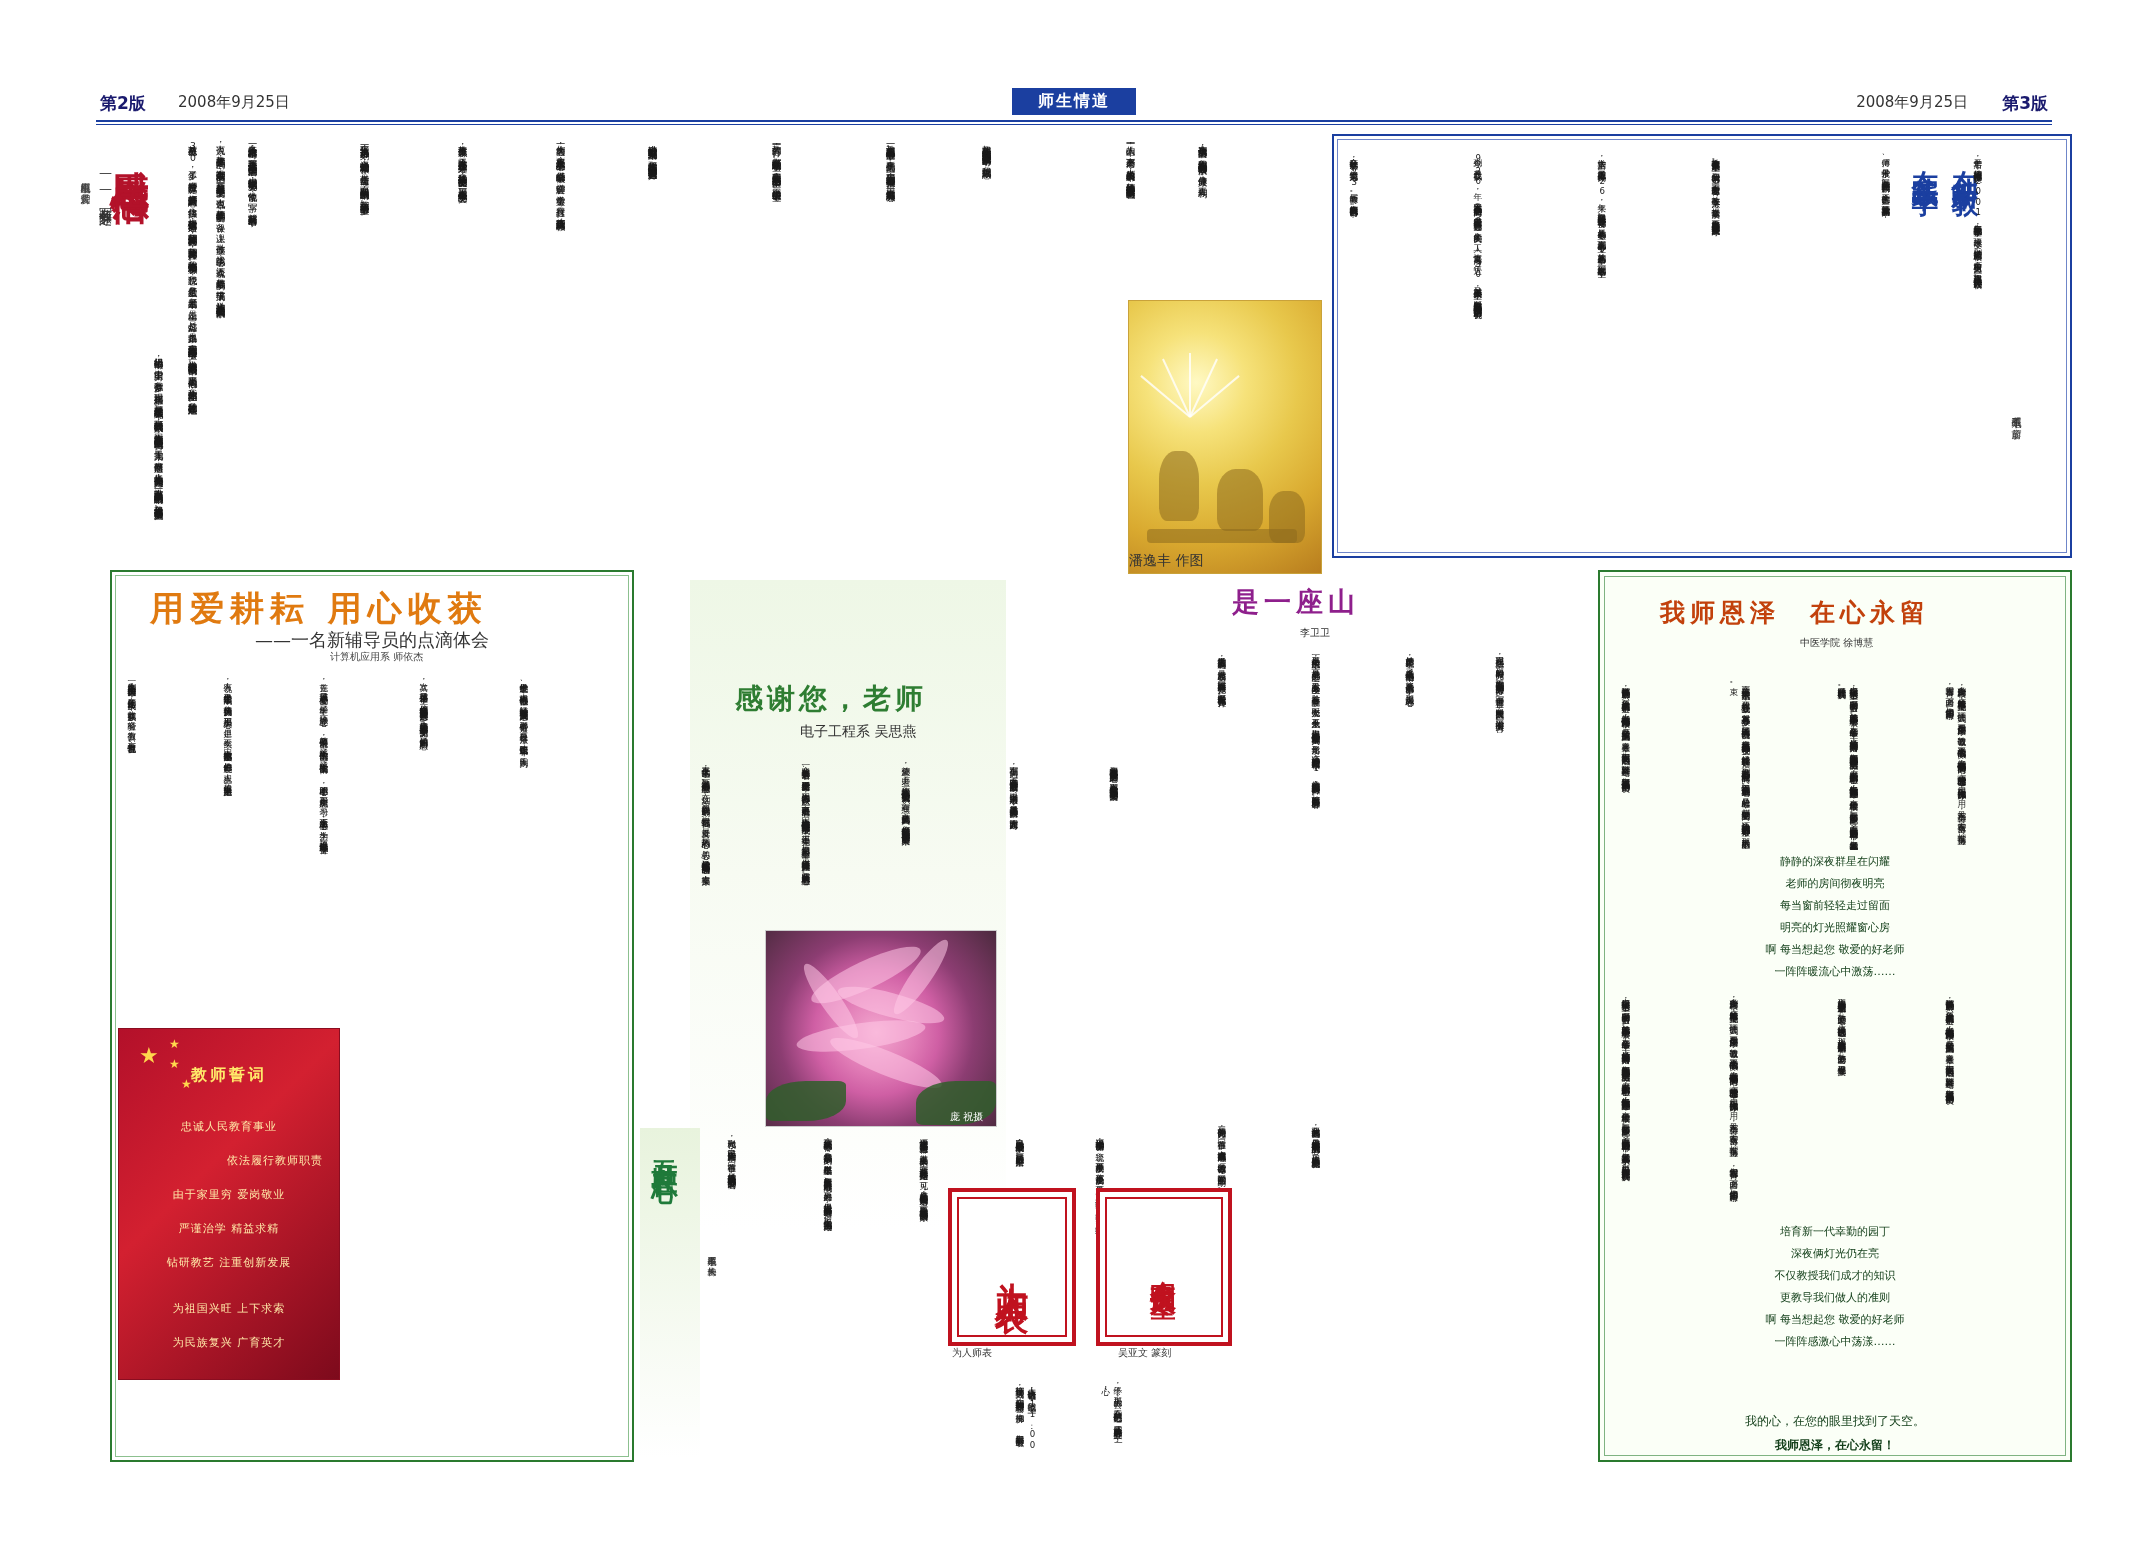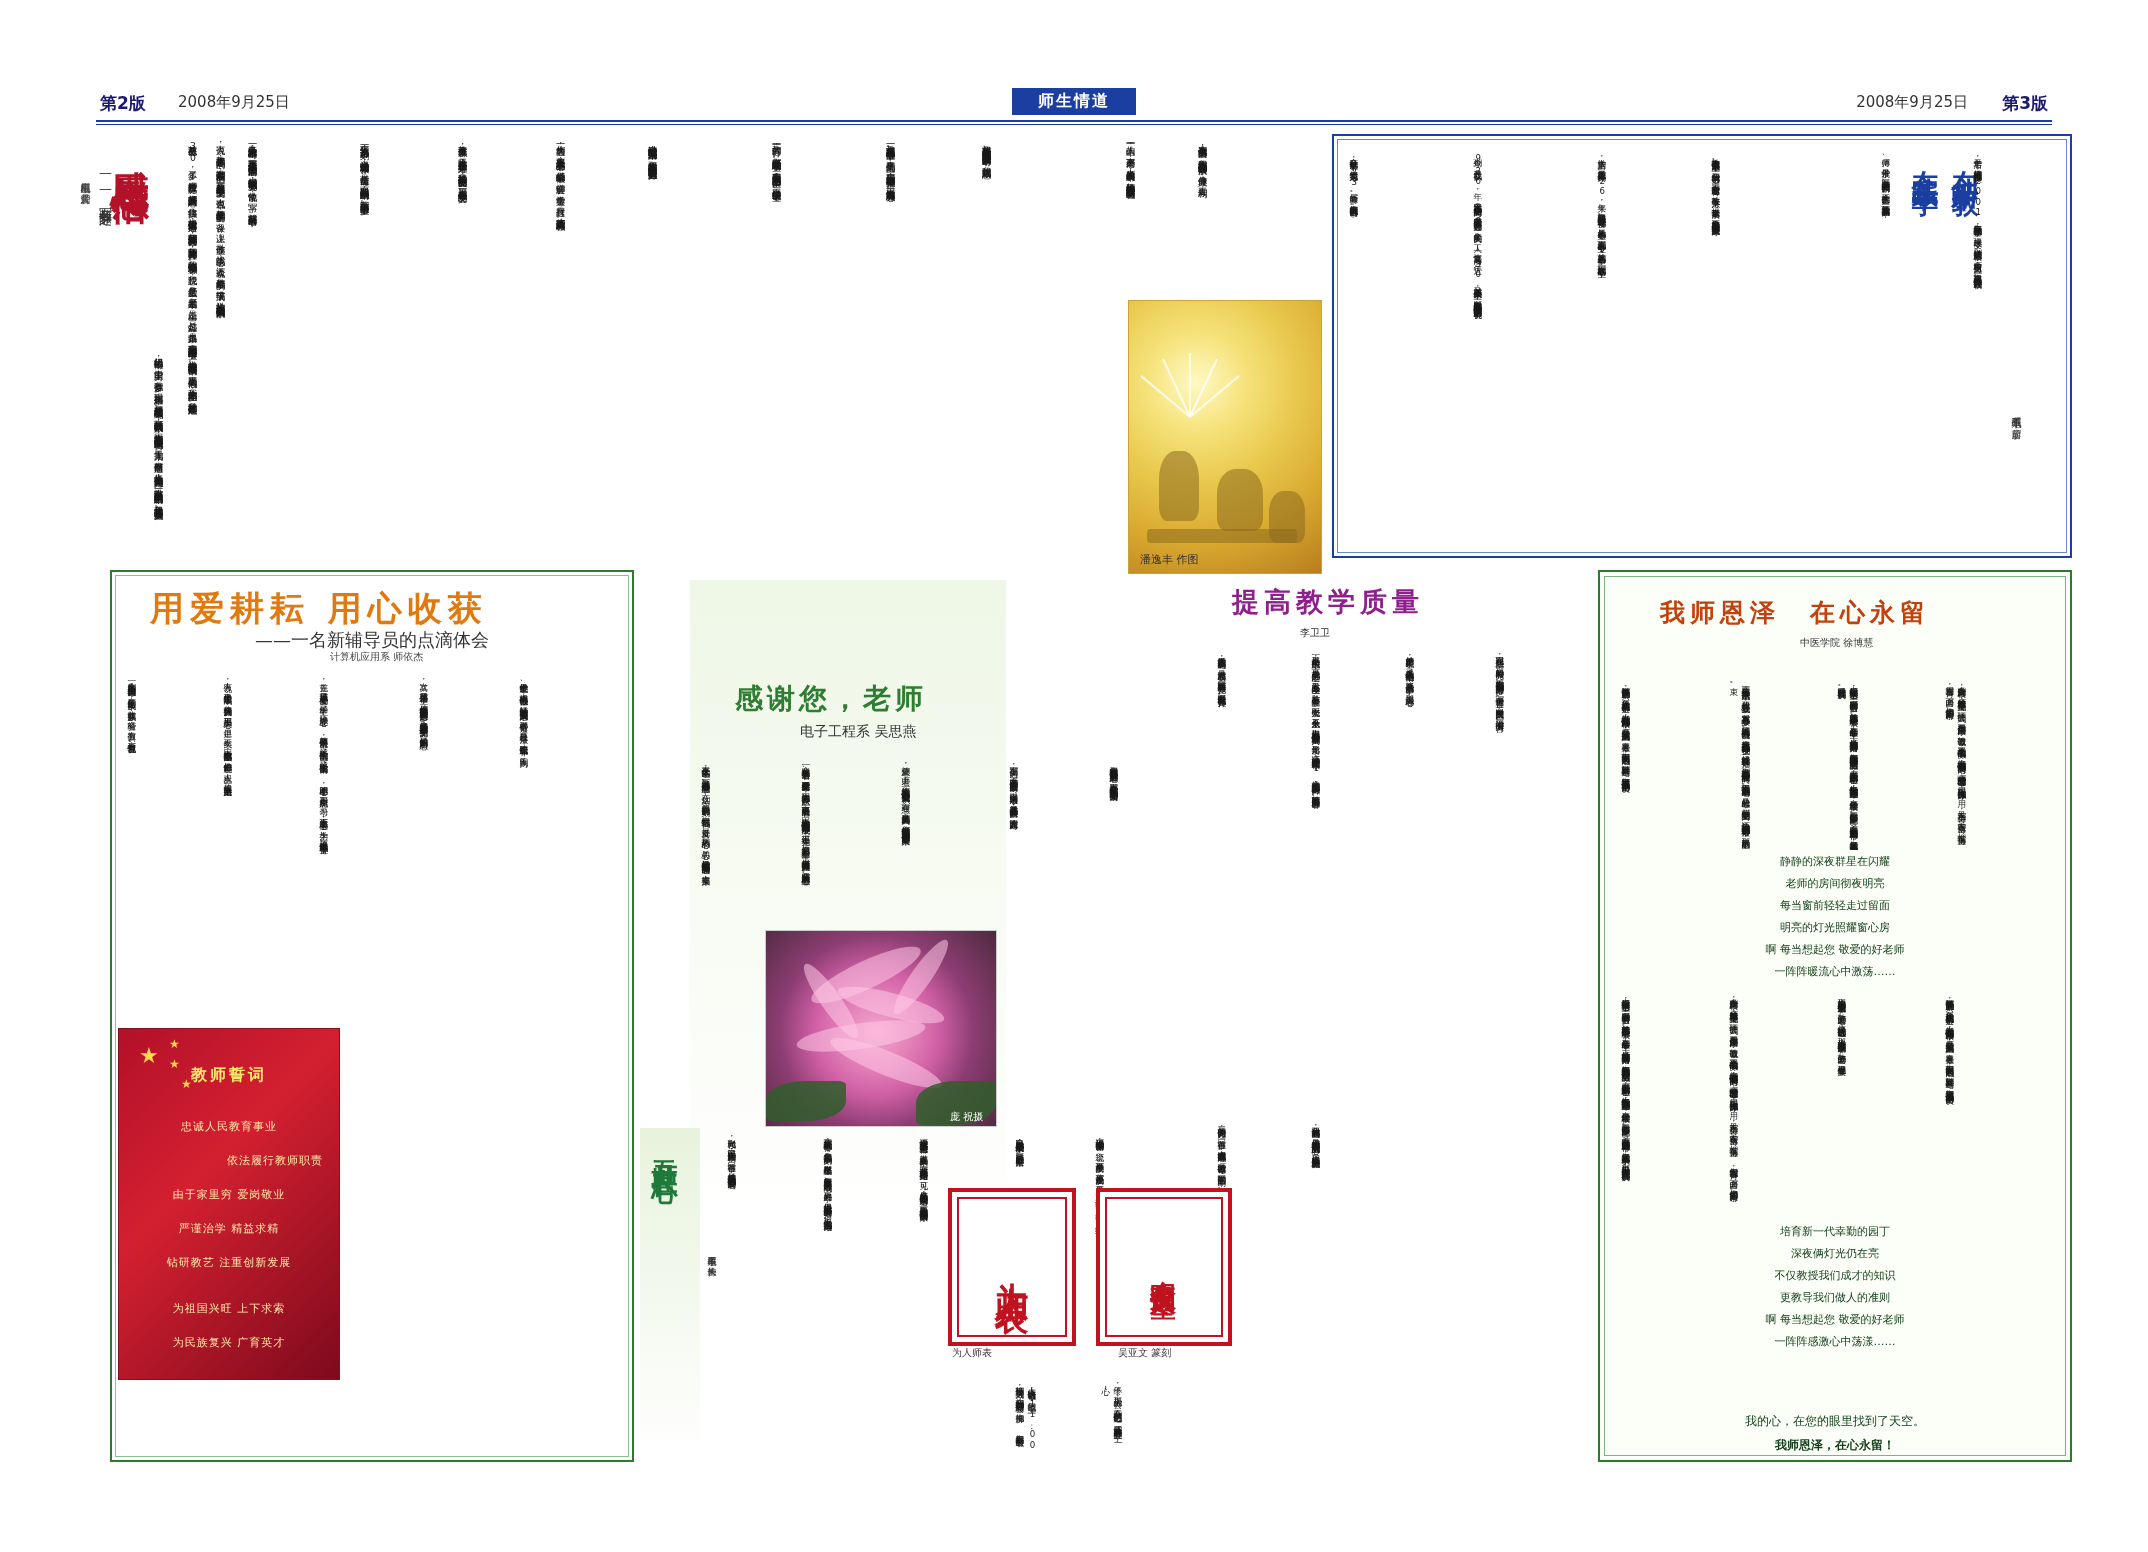--- a/index.html
+++ b/index.html
@@ -100,21 +100,21 @@
   .r2-by{position:absolute;left:1800px;top:636px;font-size:10px;color:#333;}
   .poem{position:absolute;left:1645px;width:380px;text-align:center;font-size:11px;color:#14401b;line-height:1.9;}
 
   
   .art{position:absolute;left:1128px;top:300px;width:192px;height:272px;
      background:radial-gradient(circle at 35% 30%, #fff9c4 0%, #f6e27a 22%, #e8c84c 45%, #d9a92f 70%, #b87d1e 100%);
      border:1px solid #c9a23a;overflow:hidden;}
   .art .ray{position:absolute;left:60px;top:52px;width:2px;height:64px;background:rgba(255,255,255,.8);
      transform-origin:bottom center;}
   .art .fig{position:absolute;background:#8d6a1d;opacity:.55;border-radius:40% 40% 20% 20%;}
-  .art-cap{position:absolute;left:1129px;top:552px;font-size:11px;color:#333;margin-left:11px;}
+  .art-cap{position:absolute;left:1129px;top:552px;font-size:14px;color:#333;}
 </style>
 </head>
 <body>
 
 <div class="page">
 
   <div class="mh-left">第2版</div>
   <div class="mh-date-l">2008年9月25日</div>
   <div class="mh-center">师生情道</div>
   <div class="mh-date-r">2008年9月25日</div>
@@ -275,21 +275,21 @@
     <div class="petal" style="left:70px;top:62px;width:110px;height:24px;transform:rotate(15deg);"></div>
     <div class="petal" style="left:30px;top:92px;width:130px;height:26px;transform:rotate(-8deg);"></div>
     <div class="petal" style="left:60px;top:120px;width:120px;height:24px;transform:rotate(22deg);"></div>
     <div class="petal" style="left:20px;top:60px;width:90px;height:20px;transform:rotate(55deg);"></div>
     <div class="petal" style="left:110px;top:36px;width:90px;height:20px;transform:rotate(-55deg);"></div>
     <div class="leaf" style="left:0px;top:150px;width:80px;height:40px;"></div>
     <div class="leaf" style="left:150px;top:150px;width:80px;height:44px;"></div>
   </div>
   <div class="flower-cap">庞 祝摄</div>
 
-  <div class="s3-head">提高教学质量</div>
+  <div class="s3-head">是一座山</div>
   <div class="s3-by">李卫卫</div>
 
   <div class="col" style="left:1216px;top:650px;width:92px;height:460px;">
     <div class="vtext s8" style="height:460px;">大学生活是五彩斑斓的，是充满着校园、校园因老师而独前光芒，老师因我无私教育而伟大。</div>
   </div>
   <div class="col" style="left:1310px;top:650px;width:92px;height:460px;">
     <div class="vtext s8" style="height:460px;">那是一个六年前的晚上，她是一个早凡的老师，头发上已有一些白发，脸上挂有一些疲惫，时光不饶人，六十天不见多，但人们心底里的品质却是得幸福高兴。一年元形前，语师的爱的时候在我们校园中，1个的我也看到了校园里时候的照片，当时的画面是那样的温馨。</div>
   </div>
   <div class="col" style="left:1404px;top:650px;width:88px;height:460px;">
     <div class="vtext s8" style="height:460px;">她的是大厅是说，就了多么惊天动地的事情，将着一些平凡中的小事，却那么温暖人心。</div>

